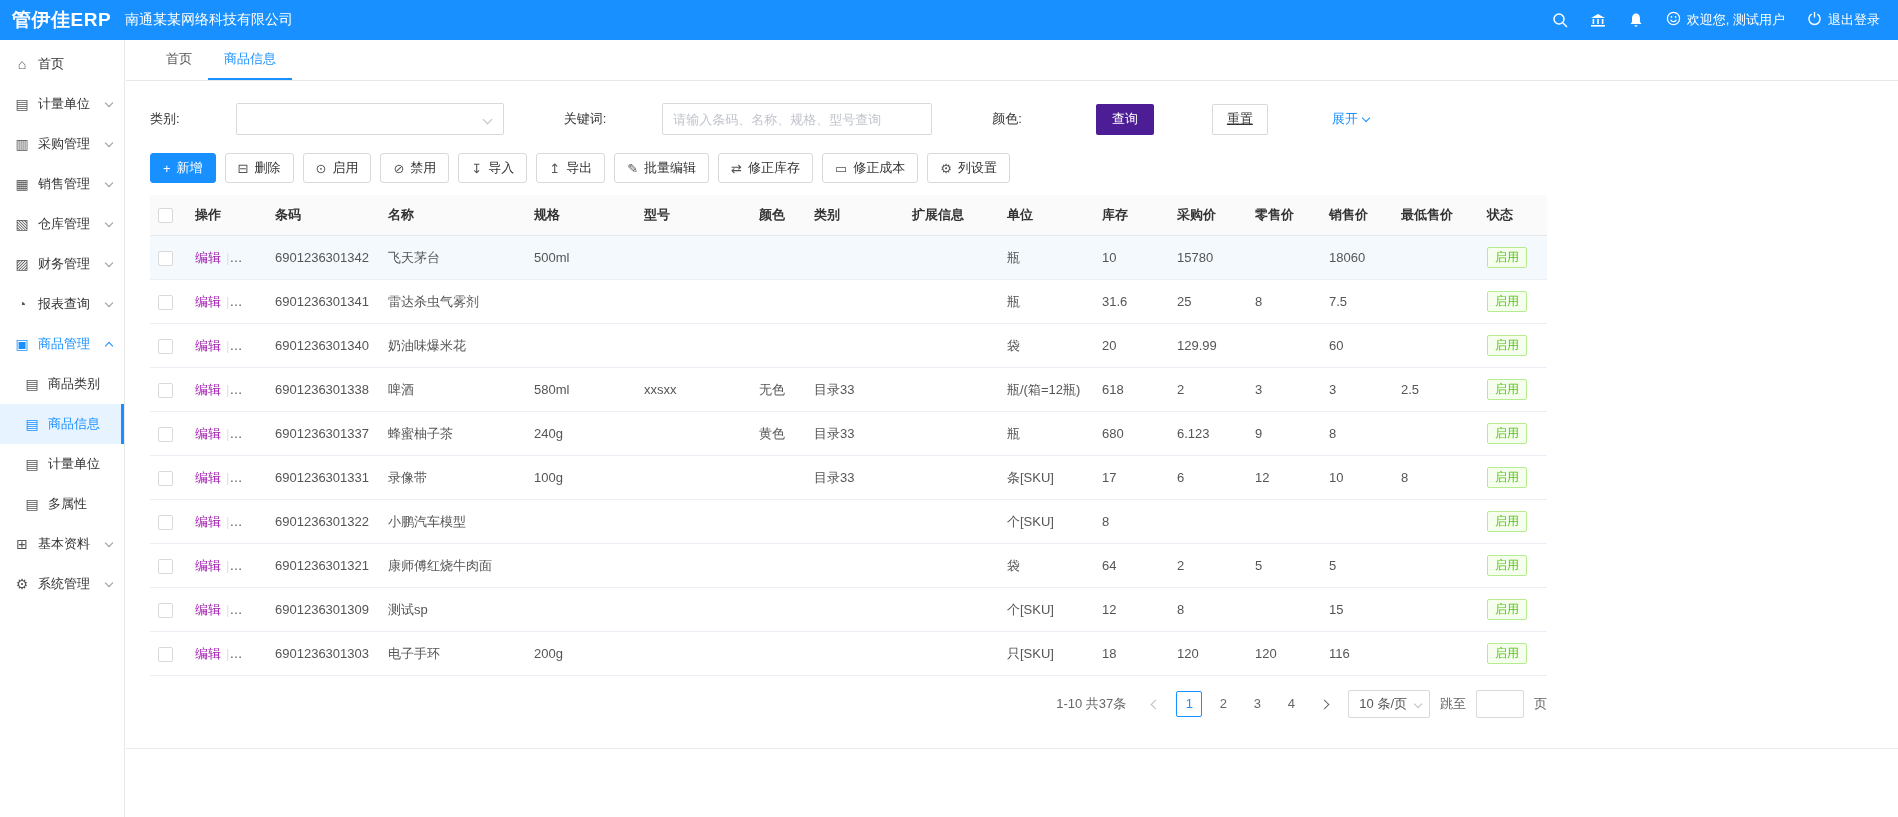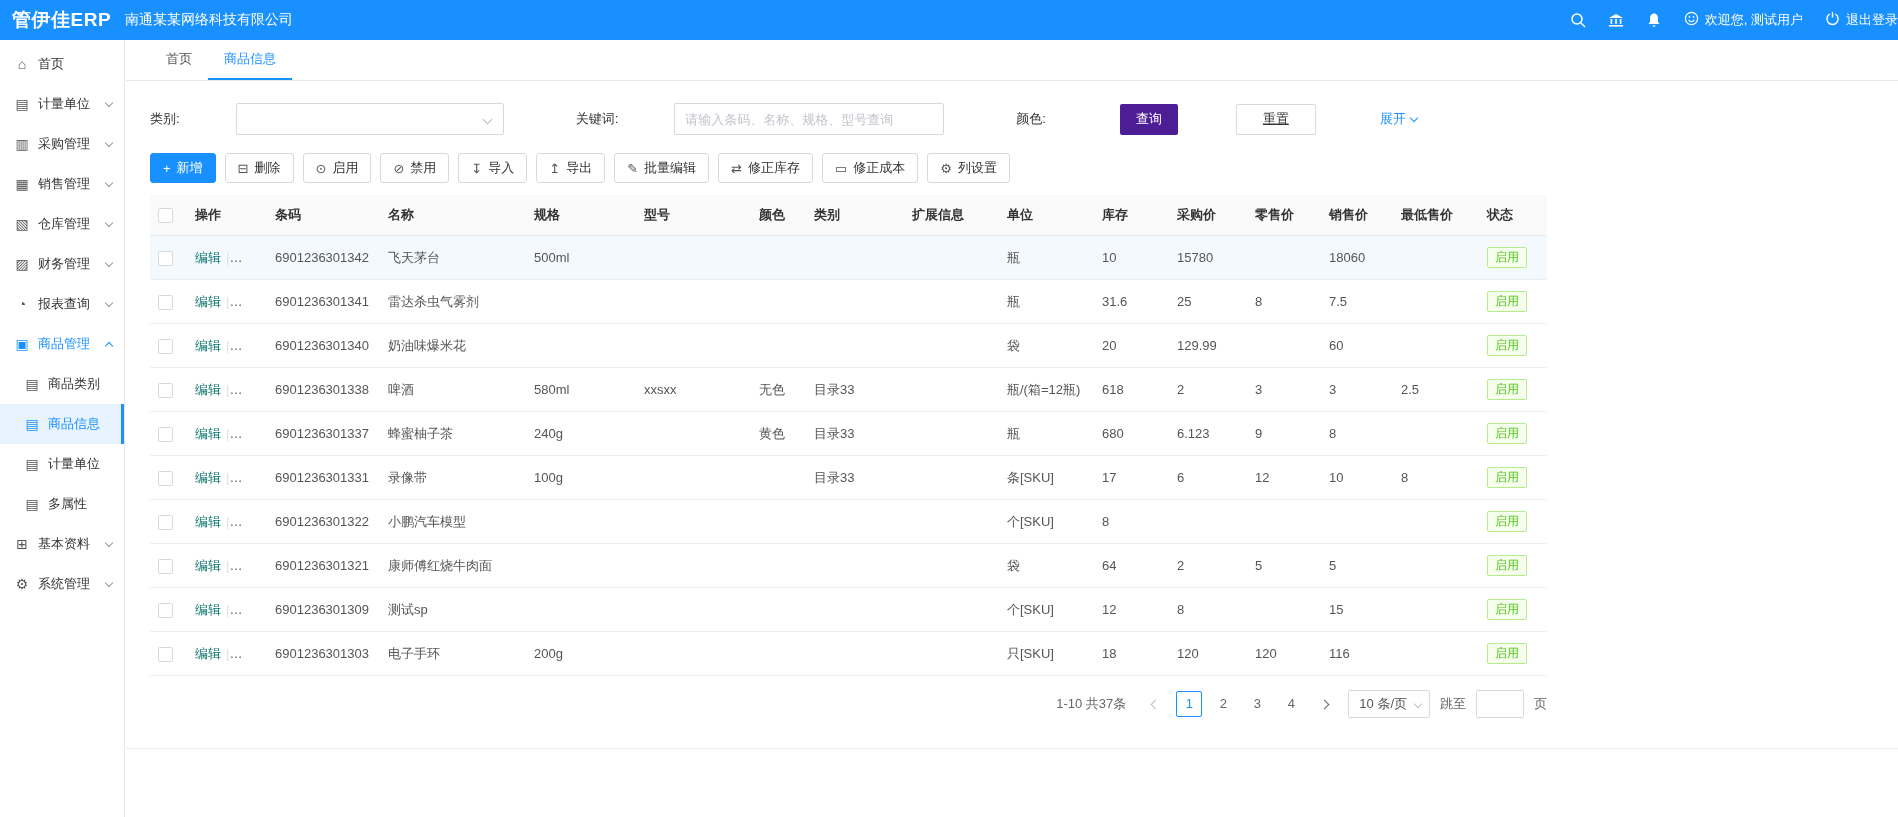--- a/index.html
+++ b/index.html
@@ -3,21 +3,21 @@
 <meta charset="utf-8">
 <style>
   * { margin:0; padding:0; box-sizing:border-box; }
   body { font-family:"Liberation Sans","DejaVu Sans",sans-serif; background:#fff; }
   .app { position:relative; width:1898px; height:817px; background:#fff; overflow:hidden; }
 
   
   .topbar { position:absolute; top:0; left:0; width:100%; height:40px; background:#1890ff; display:flex; align-items:center; color:#fff; z-index:10; }
   .logo { width:125px; font-size:19px; font-weight:bold; padding-left:12px; letter-spacing:0.5px; }
   .company { font-size:14px; }
-  .topbar-right { margin-left:auto; display:flex; align-items:center; gap:22px; font-size:13px; }
+  .topbar-right { margin-left:auto; display:flex; align-items:center; gap:22px; padding-right:18px; font-size:13px; }
   .top-icon { display:inline-flex; align-items:center; cursor:pointer; }
   .top-text { display:inline-flex; align-items:center; gap:6px; cursor:pointer; }
 
   
   .sidebar { position:absolute; top:40px; left:0; width:125px; height:777px; background:#fff; border-right:1px solid #e8e8e8; padding-top:4px; }
   .side-item { height:40px; display:flex; align-items:center; padding-left:14px; font-size:13px; color:#333; cursor:pointer; position:relative; }
   .side-item .s-icon { width:16px; margin-right:8px; font-size:14px; color:#555; text-align:center; flex:0 0 auto; }
   .side-item .chev { width:6px; height:6px; border-right:1.4px solid #999; border-bottom:1.4px solid #999; transform:rotate(45deg); margin-left:auto; margin-right:12px; margin-top:-3px; }
   .side-item .chev.up { transform:rotate(-135deg); margin-top:3px; }
   .side-item.active { color:#1890ff; }
@@ -34,23 +34,23 @@
   .tab.active { color:#1890ff; border-bottom-color:#1890ff; }
 
   
   .filters { display:flex; align-items:center; padding:22px 24px 6px 24px; font-size:13px; color:#333;gap:48px; }
   .f-label { margin-right:8px; flex:0 0 auto; }
   .f-select { width:268px; height:32px; border:1px solid #d9d9d9; border-radius:2px; background:#fff; position:relative; cursor:pointer; }
   .f-select .sel-chev { position:absolute; right:12px; top:12px; width:7px; height:7px; border-right:1.4px solid #bfbfbf; border-bottom:1.4px solid #bfbfbf; transform:rotate(45deg); }
   .f-input { height:32px; border:1px solid #d9d9d9; border-radius:2px; padding:0 10px; font-size:13px; color:#333; font-family:inherit; outline:none; }
   .f-input::placeholder { color:#c0c4cc; }
   .kw { width:270px; } .clr { width:283px; }
-  .gap24 { margin-left:24px; }
+  .gap24 { margin-left:12px; }
   .btn-primary { height:31px; padding:0 16px; background:#4c1d95; color:#fff; border:none; border-radius:2px; font-size:13px; margin-left:18px; cursor:pointer; font-family:inherit; }
-  .btn-plain { height:31px; padding:0 26px; background:#fff; color:#333; border:1px solid #d9d9d9; border-radius:2px; font-size:13px; margin-left:10px; cursor:pointer; font-family:inherit;text-decoration:underline; }
+  .btn-plain { height:31px; padding:0 14px; background:#fff; color:#333; border:1px solid #d9d9d9; border-radius:2px; font-size:13px; margin-left:10px; cursor:pointer; font-family:inherit;text-decoration:underline; }
   .expand-link { color:#1890ff; margin-left:16px; cursor:pointer; display:inline-flex; align-items:center; gap:5px; }
   .expand-link .chev { width:6px; height:6px; border-right:1.4px solid #1890ff; border-bottom:1.4px solid #1890ff; transform:rotate(45deg); margin-top:-3px; }
 
   
   .toolbar { display:flex; align-items:center; gap:9px; padding:12px 24px 10px 24px; }
   .tbtn { height:30px; display:inline-flex; align-items:center; gap:6px; padding:0 12px; background:#fff; border:1px solid #d9d9d9; border-radius:3px; font-size:13px; color:#333; cursor:pointer; font-family:inherit; }
   .tbtn .ticon { font-size:13px; color:#555; }
   .tbtn.primary { background:#1890ff; border-color:#1890ff; color:#fff; }
   .tbtn.primary .ticon { color:#fff; }
 
@@ -61,21 +61,21 @@
   .grid tr.row-hover td { background:#f3f9fd; }
   .grid th:nth-child(1){width:37px;} .grid th:nth-child(2){width:80px;}
   .grid th:nth-child(3){width:113px;} .grid th:nth-child(4){width:146px;}
   .grid th:nth-child(5){width:110px;} .grid th:nth-child(6){width:115px;}
   .grid th:nth-child(7){width:55px;} .grid th:nth-child(8){width:98px;}
   .grid th:nth-child(9){width:95px;} .grid th:nth-child(10){width:95px;}
   .grid th:nth-child(11){width:75px;} .grid th:nth-child(12){width:78px;}
   .grid th:nth-child(13){width:74px;} .grid th:nth-child(14){width:72px;}
   .grid th:nth-child(15){width:86px;} .grid th:nth-child(16){width:68px;}
   .cbx { display:inline-block; width:15px; height:15px; border:1px solid #d9d9d9; border-radius:2px; background:#fff; vertical-align:middle; cursor:pointer; }
-  .lnk { color:#0f766e; cursor:pointer;font-family:Liberation Mono, monospace; }
+  .lnk { color:#a21caf; cursor:pointer;font-family:Liberation Mono, monospace; }
   .lnk-sep { color:#e0e0e0; margin:0 5px; }
   .badge-on { display:inline-block; padding:1px 7px; font-size:12px; color:#52c41a; background:#f6ffed; border:1px solid #b7eb8f; border-radius:2px; }
 
   
   .pager { width:1397px; margin:14px 24px 0 24px; display:flex; justify-content:flex-end; align-items:center; gap:10px; font-size:13px; color:#666; }
   .pg-total { margin-right:6px; }
   .pg-arrow { width:24px; height:26px; display:inline-flex; align-items:center; justify-content:center; cursor:pointer; }
   .pg-arrow .chev { width:7px; height:7px; border-right:1.4px solid #b9bec6; border-bottom:1.4px solid #b9bec6; }
   .pg-arrow.prev .chev { transform:rotate(135deg); margin-left:3px; }
   .pg-arrow.next .chev { transform:rotate(-45deg); margin-right:3px; border-color:#666; }

